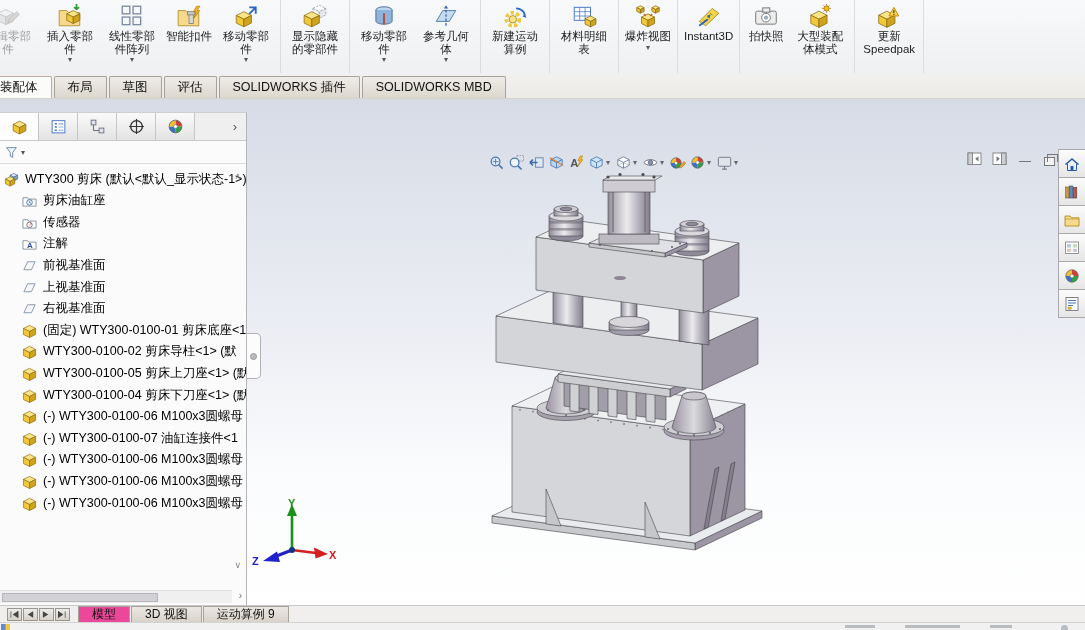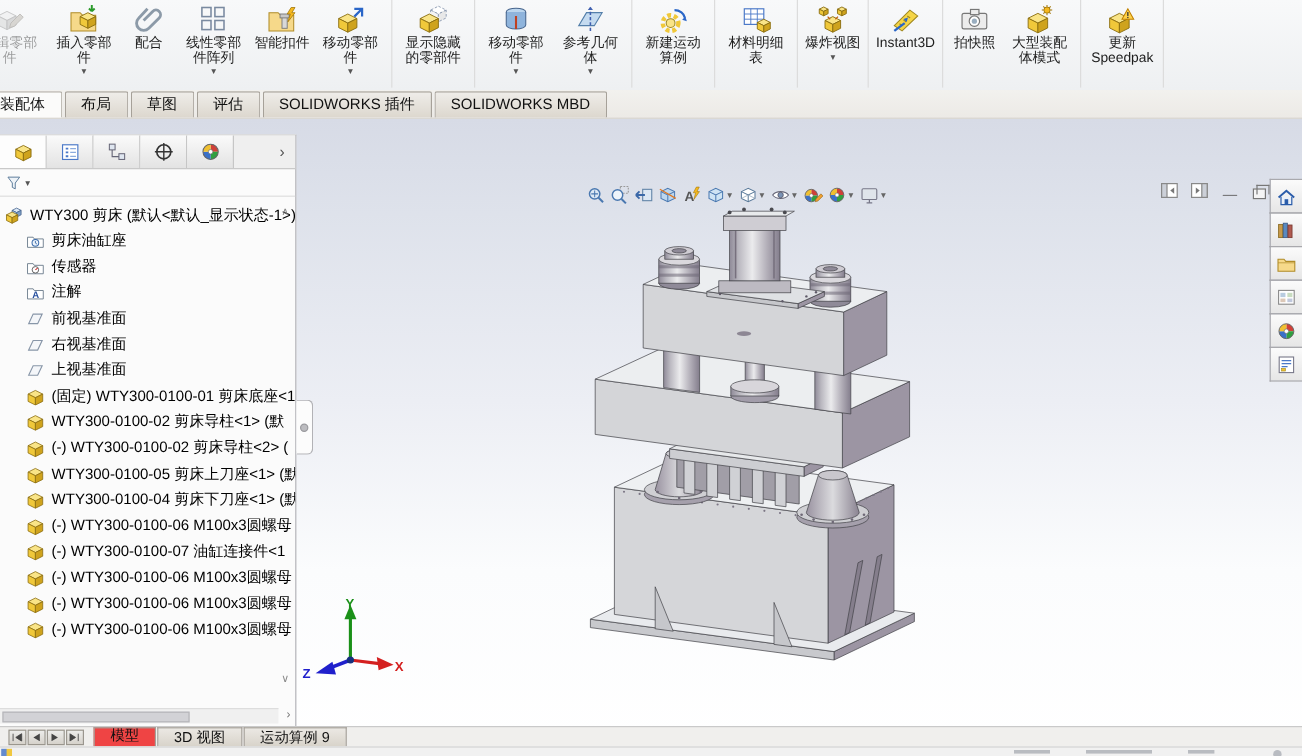--- a/index.html
+++ b/index.html
@@ -71,21 +71,21 @@
   .tpbtn svg{width:18px;height:18px;}
   
   #bottombar{position:absolute;left:0;top:605px;width:1085px;height:17px;background:#f0efed;
     border-top:1px solid #c9c9c9;display:flex;align-items:flex-end;}
   #navbtns{display:flex;margin:0 8px 1px 7px;gap:1px;}
   .nbtn{width:15px;height:13px;background:linear-gradient(#ececea,#d6d2cb);border:1px solid #9a968e;
     display:flex;align-items:center;justify-content:center;}
   .nbtn svg{width:9px;height:7px;}
   .btab{height:16px;line-height:15px;padding:0 13px;font-size:12px;color:#111;margin-right:1px;
     background:linear-gradient(#ebe8e3,#d8d3ca);border:1px solid #a6a199;border-bottom:none;}
-  .btab.active{background:#ef4444;font-family:Liberation Mono, monospace;}
+  .btab.active{background:#ec4899;}
   #statusbar{position:absolute;left:0;top:622px;width:1085px;height:8px;background:#f1f1f1;border-top:1px solid #d3d3d3;}
   .sb-ico{position:absolute;left:1px;top:1px;width:9px;height:6px;
     background:linear-gradient(90deg,#4a78c8 45%,#f0c020 55%);opacity:.85;}
   .sb-dash{position:absolute;top:2px;height:3px;background:#b9bcc1;}
   .sb-circle{position:absolute;right:17px;top:2px;width:7px;height:7px;border-radius:50%;background:#b9bcc2;}
 </style>
 </head>
 <body>
 
 <div id="viewport">
@@ -285,26 +285,20 @@
             <path d="M15 7L21 10L15 13L9 10Z" fill="#f9e487" stroke="#8a6d10" stroke-width="0.7"></path>
             <path d="M9 10L15 13L15 19L9 16Z" fill="#f0c83a" stroke="#8a6d10" stroke-width="0.7"></path>
             <path d="M21 10L15 13L15 19L21 16Z" fill="#cfa31d" stroke="#8a6d10" stroke-width="0.7"></path>
             <path d="M18 1v5M18 6l-2.2-2.2M18 6l2.2-2.2" stroke="#2a9a2a" stroke-width="1.5" fill="none"></path>
           </svg></span>
         <span class="rlabel">插入零部件</span>
         <span class="caret">▾</span>
       </div>
       <div class="rbtn">
         <span class="ric"><svg viewBox="0 0 24 24">
-            <path d="M8 13l7-7a3.5 3.5 0 0 1 5 5l-8 8a5.5 5.5 0 0 1-7.8-7.8L11 4" fill="none" stroke="#8c9aa8" stroke-width="2.2"></path>
-          </svg></span>
-        <span class="rlabel">配合</span>
-      </div>
-      <div class="rbtn">
-        <span class="ric"><svg viewBox="0 0 24 24">
             <rect x="3" y="3" width="7" height="7" fill="none" stroke="#7a8aa0" stroke-width="1.2"></rect>
             <rect x="13" y="3" width="7" height="7" fill="none" stroke="#7a8aa0" stroke-width="1.2"></rect>
             <rect x="3" y="13" width="7" height="7" fill="none" stroke="#7a8aa0" stroke-width="1.2"></rect>
             <rect x="13" y="13" width="7" height="7" fill="none" stroke="#7a8aa0" stroke-width="1.2"></rect>
           </svg></span>
         <span class="rlabel">线性零部件阵列</span>
         <span class="caret">▾</span>
       </div>
       <div class="rbtn">
         <span class="ric"><svg viewBox="0 0 24 24">
@@ -640,51 +634,43 @@
       <div class="trow">
         <span class="ticon"><svg viewBox="0 0 16 16">
             <path d="M2 12.5L6 4h8l-4 8.5z" fill="#eef3f8" fill-opacity="0.55" stroke="#8896a8" stroke-width="1"></path>
           </svg></span>
         <span>前视基准面</span>
       </div>
       <div class="trow">
         <span class="ticon"><svg viewBox="0 0 16 16">
             <path d="M2 12.5L6 4h8l-4 8.5z" fill="#eef3f8" fill-opacity="0.55" stroke="#8896a8" stroke-width="1"></path>
           </svg></span>
+        <span>上视基准面</span>
+      </div>
+      <div class="trow">
+        <span class="ticon"><svg viewBox="0 0 16 16">
+            <path d="M2 12.5L6 4h8l-4 8.5z" fill="#eef3f8" fill-opacity="0.55" stroke="#8896a8" stroke-width="1"></path>
+          </svg></span>
         <span>右视基准面</span>
-      </div>
-      <div class="trow">
-        <span class="ticon"><svg viewBox="0 0 16 16">
-            <path d="M2 12.5L6 4h8l-4 8.5z" fill="#eef3f8" fill-opacity="0.55" stroke="#8896a8" stroke-width="1"></path>
-          </svg></span>
-        <span>上视基准面</span>
       </div>
       <div class="trow">
         <span class="ticon"><svg viewBox="0 0 16 16">
             <path d="M8 2.5L14.5 5.75L8 9L1.5 5.75Z" fill="#f9e487" stroke="#8a6d10" stroke-width="0.7"></path>
             <path d="M1.5 5.75L8 9L8 15.5L1.5 12.25Z" fill="#f0c83a" stroke="#8a6d10" stroke-width="0.7"></path>
             <path d="M14.5 5.75L8 9L8 15.5L14.5 12.25Z" fill="#cfa31d" stroke="#8a6d10" stroke-width="0.7"></path>
           </svg></span>
         <span>(固定) WTY300-0100-01 剪床底座&lt;1</span>
       </div>
       <div class="trow">
         <span class="ticon"><svg viewBox="0 0 16 16">
             <path d="M8 2.5L14.5 5.75L8 9L1.5 5.75Z" fill="#f9e487" stroke="#8a6d10" stroke-width="0.7"></path>
             <path d="M1.5 5.75L8 9L8 15.5L1.5 12.25Z" fill="#f0c83a" stroke="#8a6d10" stroke-width="0.7"></path>
             <path d="M14.5 5.75L8 9L8 15.5L14.5 12.25Z" fill="#cfa31d" stroke="#8a6d10" stroke-width="0.7"></path>
           </svg></span>
         <span>WTY300-0100-02 剪床导柱&lt;1&gt; (默</span>
-      </div>
-      <div class="trow">
-        <span class="ticon"><svg viewBox="0 0 16 16">
-            <path d="M8 2.5L14.5 5.75L8 9L1.5 5.75Z" fill="#f9e487" stroke="#8a6d10" stroke-width="0.7"></path>
-            <path d="M1.5 5.75L8 9L8 15.5L1.5 12.25Z" fill="#f0c83a" stroke="#8a6d10" stroke-width="0.7"></path>
-            <path d="M14.5 5.75L8 9L8 15.5L14.5 12.25Z" fill="#cfa31d" stroke="#8a6d10" stroke-width="0.7"></path>
-          </svg></span>
-        <span>(-) WTY300-0100-02 剪床导柱&lt;2&gt; (</span>
       </div>
       <div class="trow">
         <span class="ticon"><svg viewBox="0 0 16 16">
             <path d="M8 2.5L14.5 5.75L8 9L1.5 5.75Z" fill="#f9e487" stroke="#8a6d10" stroke-width="0.7"></path>
             <path d="M1.5 5.75L8 9L8 15.5L1.5 12.25Z" fill="#f0c83a" stroke="#8a6d10" stroke-width="0.7"></path>
             <path d="M14.5 5.75L8 9L8 15.5L14.5 12.25Z" fill="#cfa31d" stroke="#8a6d10" stroke-width="0.7"></path>
           </svg></span>
         <span>WTY300-0100-05 剪床上刀座&lt;1&gt; (默</span>
       </div>
       <div class="trow">

